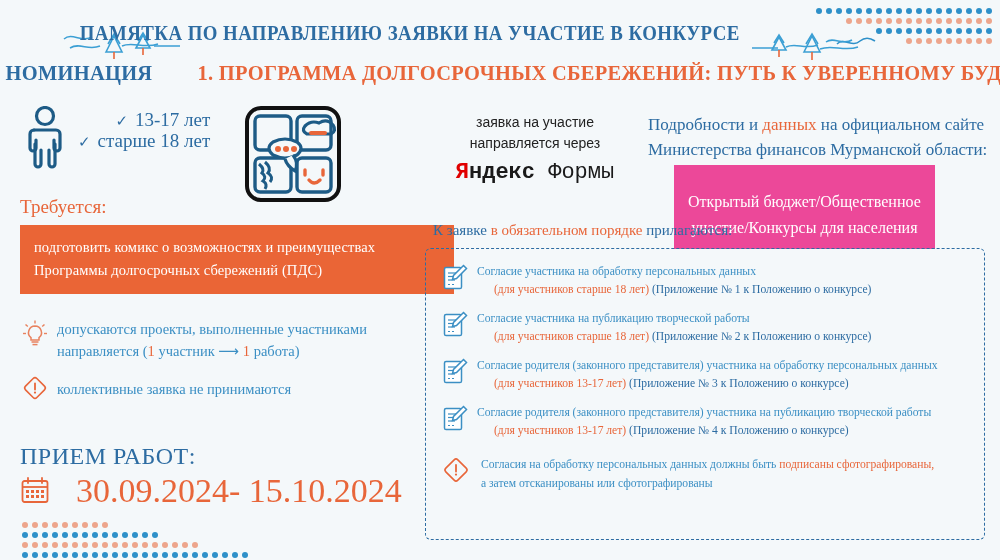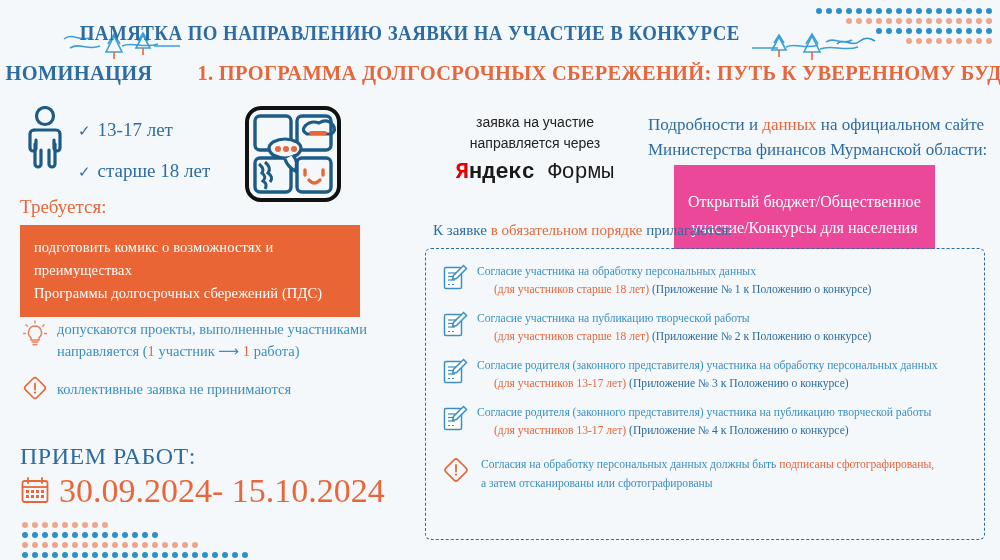--- a/index.html
+++ b/index.html
@@ -40,33 +40,33 @@
     letter-spacing:.3px;
     white-space:nowrap;
   }
   .title2 .blue{color:#2d6ca2;}
   .title2 .orange{color:#e8663a;}
   .title2 span{display:inline-block;transform:scaleX(.93);}
   .blue{color:#2d6ca2;}
   .orange{color:#e8663a;}
 
   
-  .ages{font-family:"Liberation Serif", serif;font-size:19px;color:#2d6ca2;line-height:40px;}
+  .ages{font-family:"Liberation Serif", serif;font-size:19px;color:#2d6ca2;line-height:20px;text-align:right;}
   .chk{color:#2d6ca2;font-size:15px;margin-right:7px;}
 
   
   .req-label{
     font-family:"Liberation Serif", serif;font-size:19px;color:#e8663a;font-weight:normal;
   }
   .req-box{
     background:#ea6536;color:#ffffff;
     font-family:"Liberation Serif", serif;
     font-size:14.5px;line-height:23px;
     padding:11px 14px 12px 14px;
-    width:340px;box-sizing:border-box;
+    width:434px;box-sizing:border-box;
     letter-spacing:.1px;
   }
 
   
   .note{display:flex;align-items:flex-start;gap:9px;}
   .note-txt{font-family:"Liberation Serif", serif;font-size:14.5px;line-height:22px;color:#3b8fc4;}
 
   
   .ya-lead{font-family:"Liberation Sans", sans-serif;font-size:14px;color:#222;line-height:21px;text-align:center;}
   .ya-logo{font-family:Liberation Mono, monospace;font-size:22px;color:#1a1a1a;text-align:center;margin-top:6px;}
@@ -98,21 +98,21 @@
   .doc-txt .l2{color:#e8663a;display:block;padding-left:17px;}
   .doc-txt .l2 .bl{color:#2d6ca2;}
 
   .warn-item{display:flex;align-items:flex-start;gap:11px;margin-top:15px;}
   .warn-txt{font-family:"Liberation Serif", serif;font-size:11.6px;line-height:19px;color:#3b8fc4;}
   .warn-txt .or{color:#e8663a;}
 
   
   .dl-label{font-family:"Liberation Serif", serif;font-size:24px;color:#2d6ca2;letter-spacing:.5px;}
   .dl-date{font-family:"Liberation Serif", serif;font-size:34px;color:#e8663a;letter-spacing:0px;}
-  .dl-row{display:flex;align-items:center;gap:9px;}
+  .dl-row{display:flex;align-items:center;gap:26px;}
 </style>
 </head>
 <body>
 
 <div class="stage">
 
   <div class="abs" style="right:8px;top:8px;">
     <div class="dotrow" style="justify-content:flex-end;margin-bottom:4px;">
       <span class="dot b"></span>
         <span class="dot b"></span>

